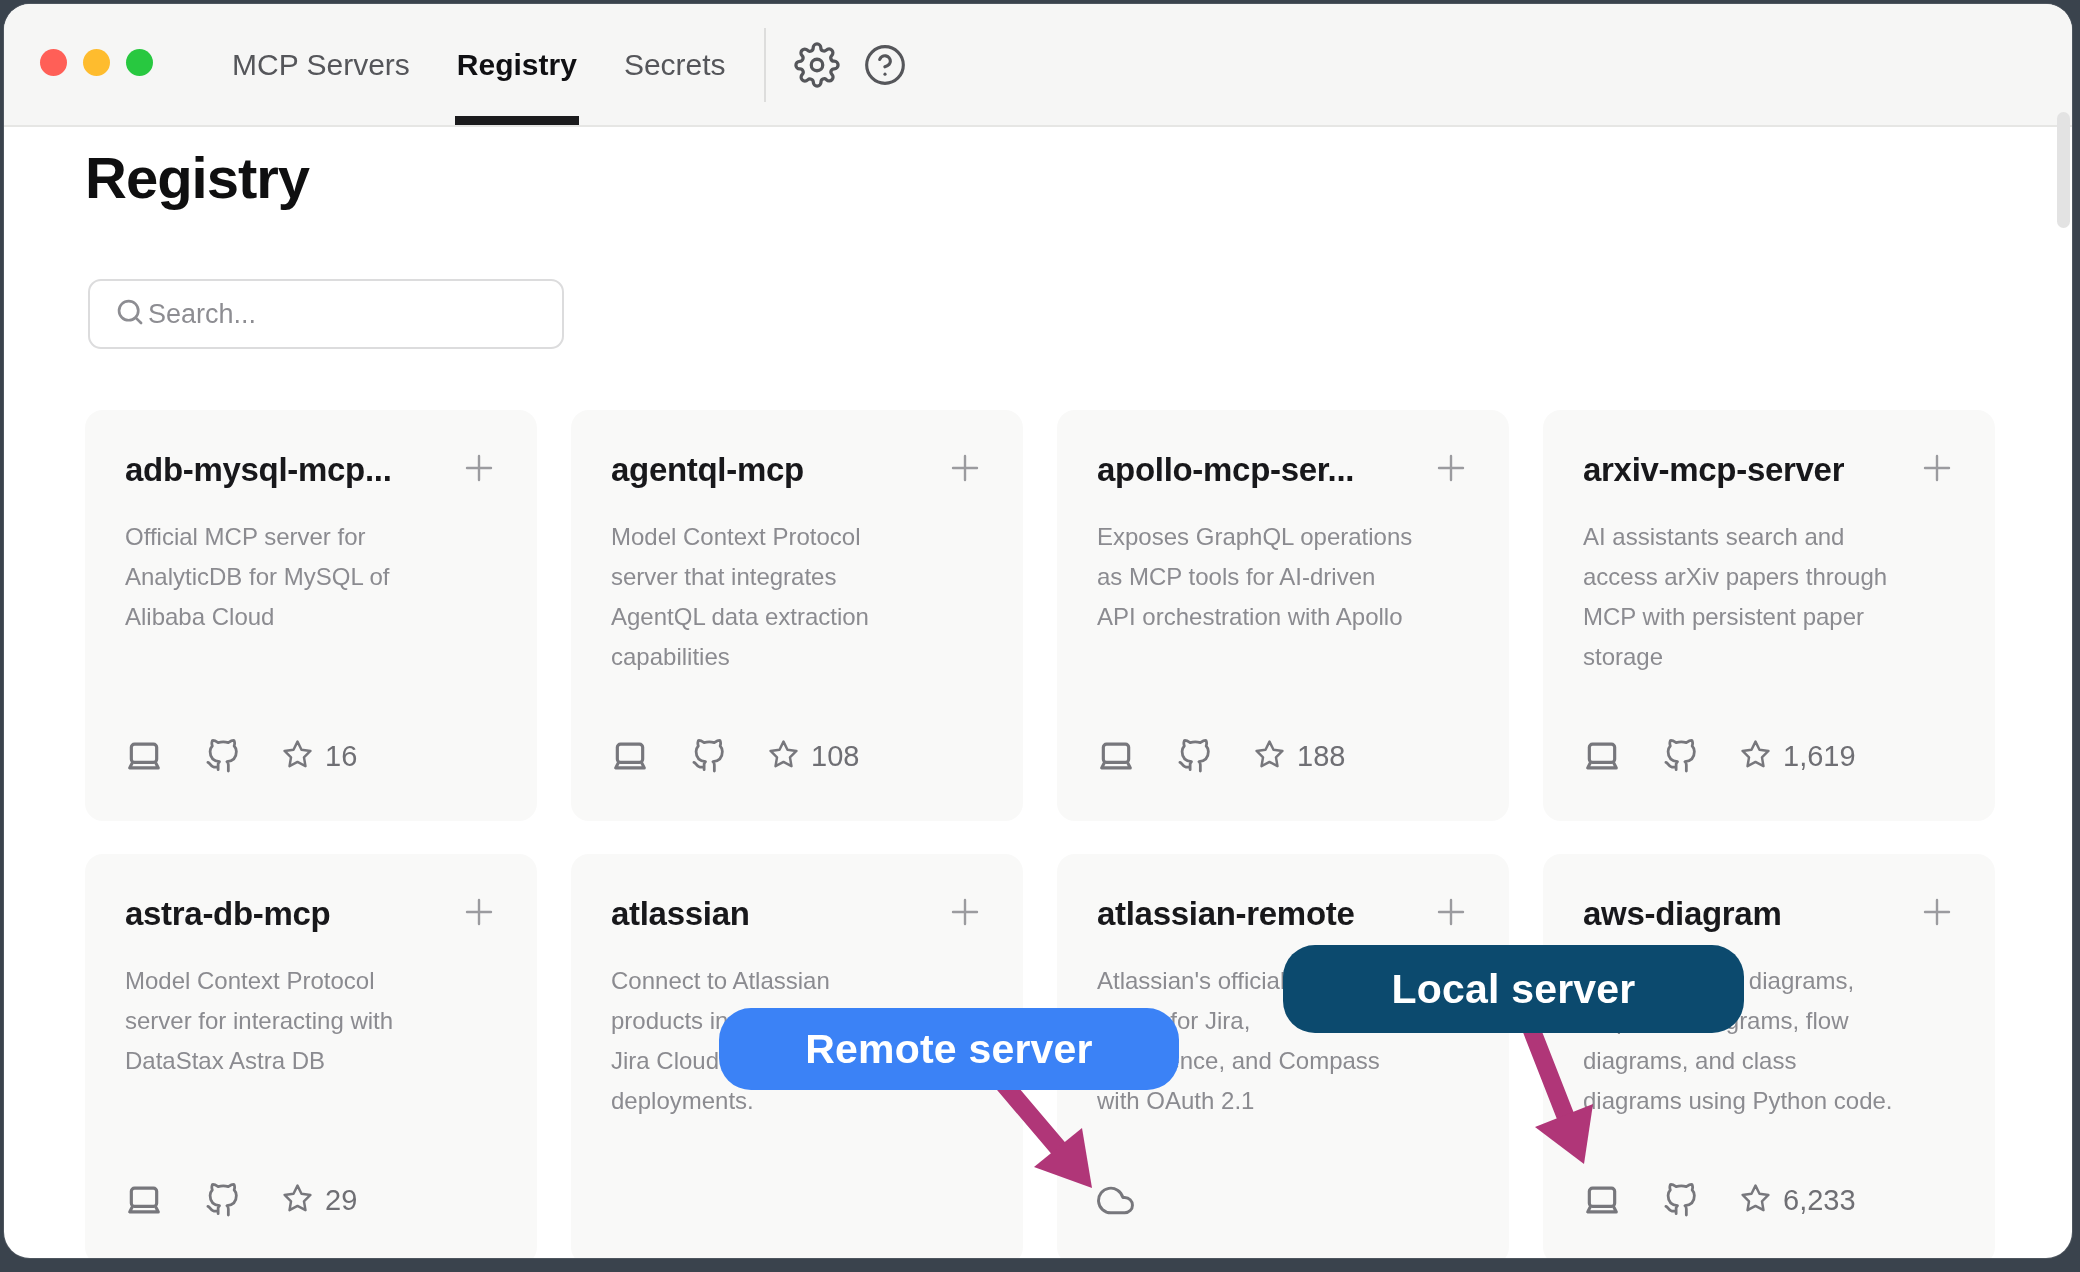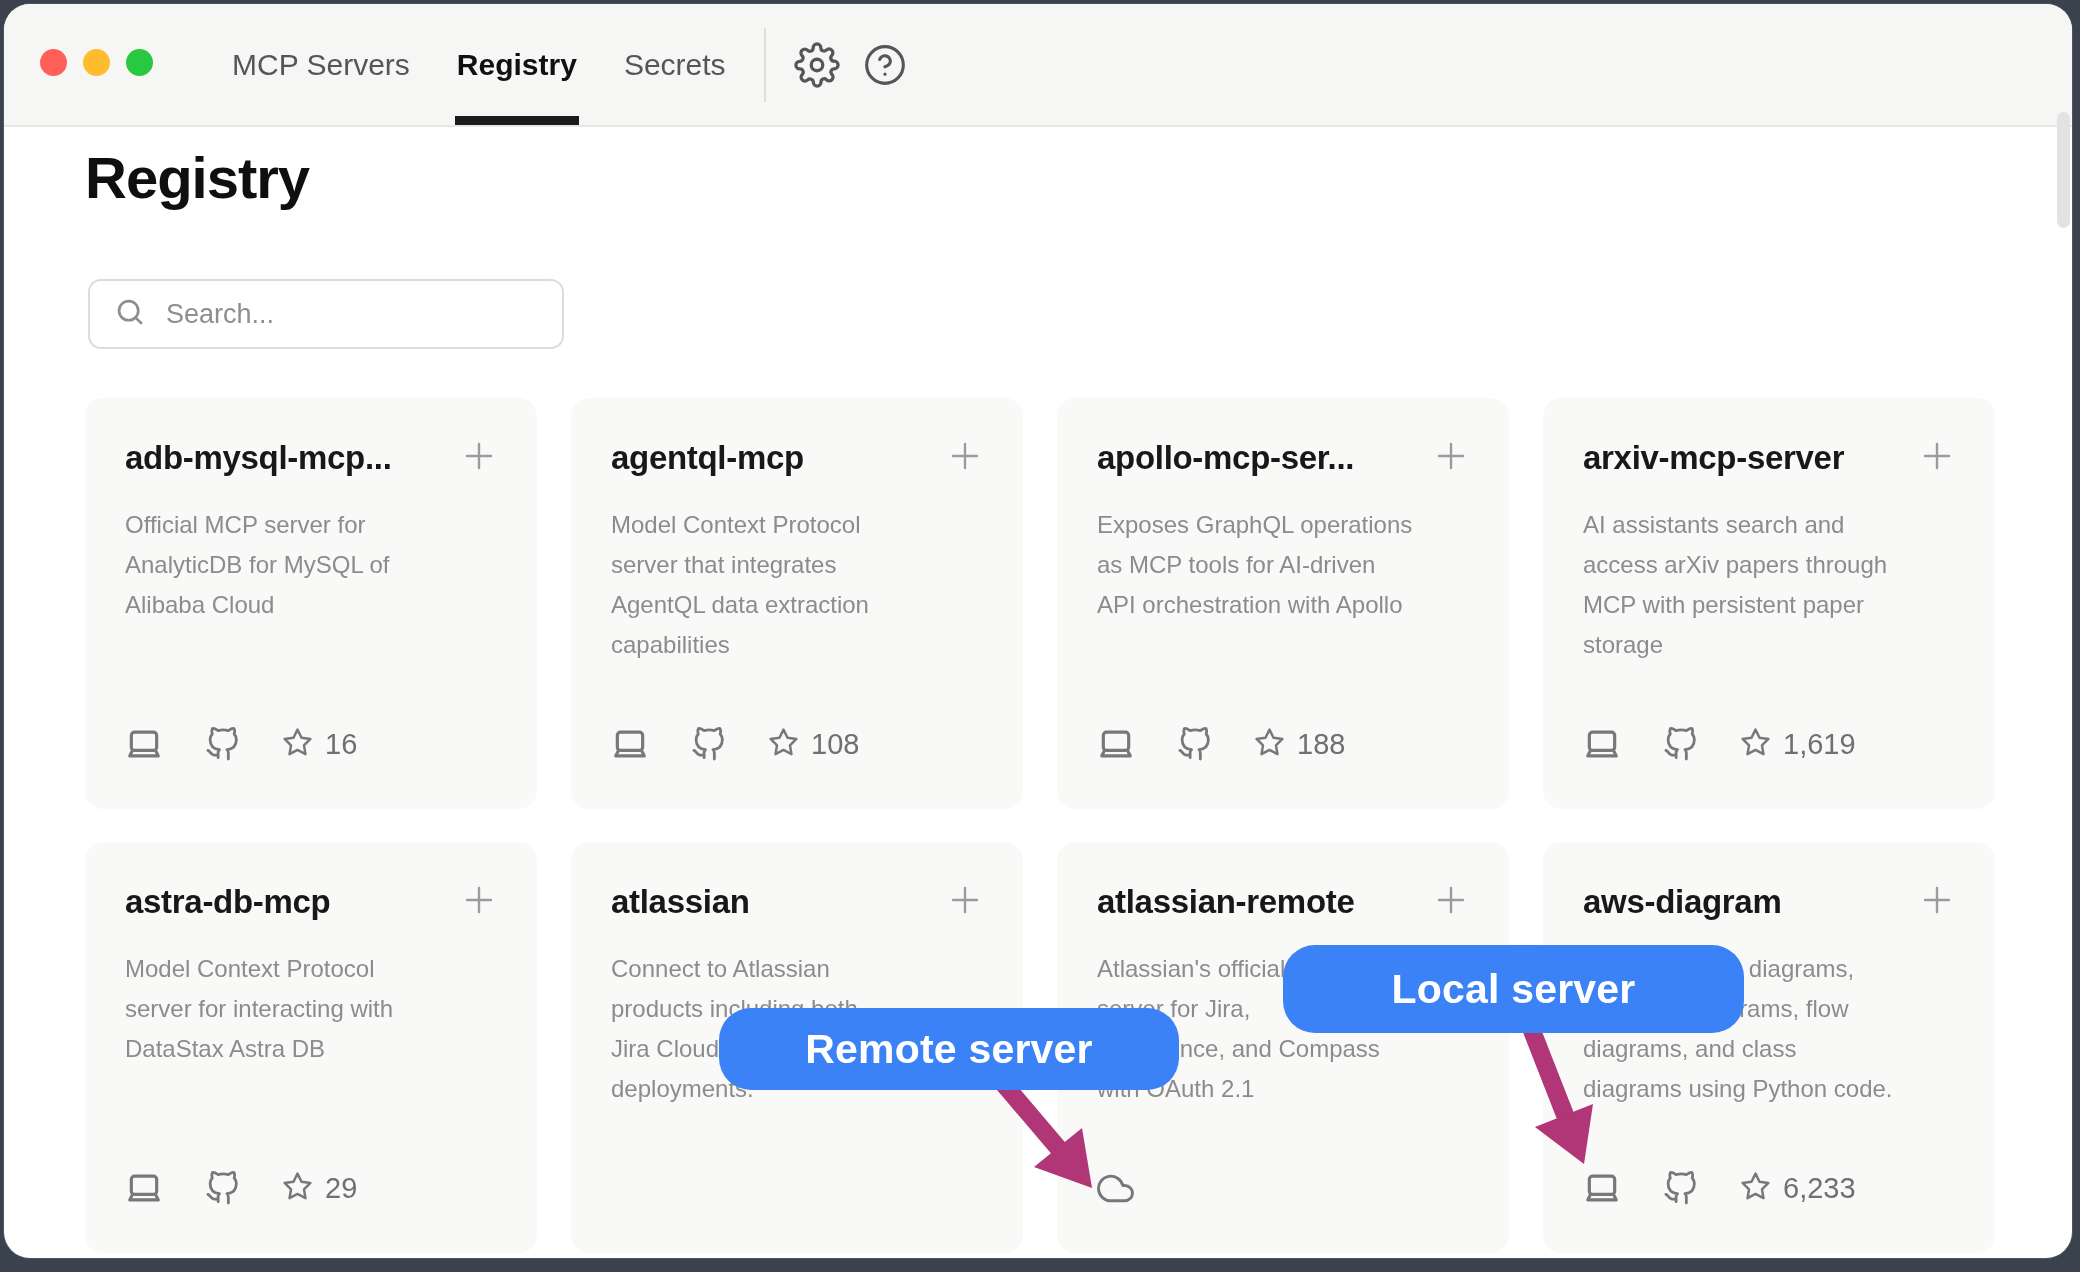--- a/index.html
+++ b/index.html
@@ -39,30 +39,30 @@
   .gear-btn{left:789px;}
   .help-btn{left:857px;}
   
   .page-title{
     position:absolute;left:81px;top:140px;margin:0;
     font-size:58px;font-weight:800;letter-spacing:-1px;color:#0f0f10;
   }
   .searchbox{
     position:absolute;left:84px;top:275px;width:476px;height:70px;
     border:2px solid #dcdcdd;border-radius:13px;background:#fff;
-    display:flex;align-items:center;box-sizing:border-box;padding:0 20px 0 24px;gap:18px;
+    display:flex;align-items:center;box-sizing:border-box;padding:0 20px 0 24px;
   }
   .searchbox input{
     border:none;outline:none;flex:1;font-size:27px;color:#333;background:transparent;
     font-family:"Liberation Sans", sans-serif;
   }
   .searchbox input::placeholder{color:#8d8d92;}
   
   .grid{
-    position:absolute;left:81px;top:394px;width:1910px;
+    position:absolute;left:81px;top:406px;width:1910px;
     display:grid;grid-template-columns:repeat(4,452px);grid-auto-rows:411px;
     column-gap:34px;row-gap:33px;z-index:1;
   }
   .card{
     background:#f9f9f8;border-radius:18px;box-sizing:border-box;
     padding:40px 40px 46px 40px;display:flex;flex-direction:column;
   }
   .card-head{display:flex;align-items:center;justify-content:space-between;}
   .card-title{
     margin:0;font-size:33px;font-weight:700;color:#18181b;letter-spacing:-0.3px;
@@ -395,19 +395,19 @@
     </g>
     <g stroke="#b03678" fill="#b03678">
       <path d="M1525 1019 L1561 1111" stroke-width="18" stroke-linecap="round" fill="none"></path>
       <path d="M1580 1160 L1531 1123 L1589 1100 Z" stroke="none"></path>
     </g>
   </svg>
 
   <div class="pill remote" style="background:#3b82f6">
       <span>Remote server</span>
     </div>
-  <div class="pill local" style="background:#3b82f6">
+  <div class="pill local" style="background:#0c4a6e">
       <span>Local server</span>
     </div>
 
   <div class="scroll-thumb"></div>
 
 </div>
 
 </body></html>

